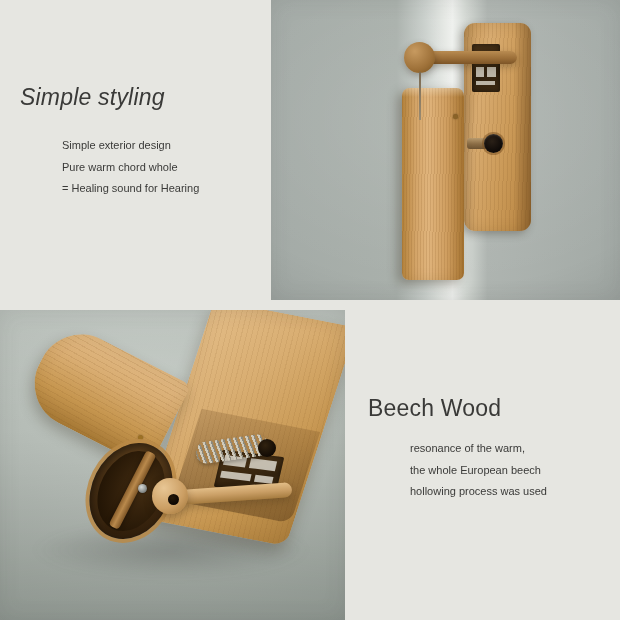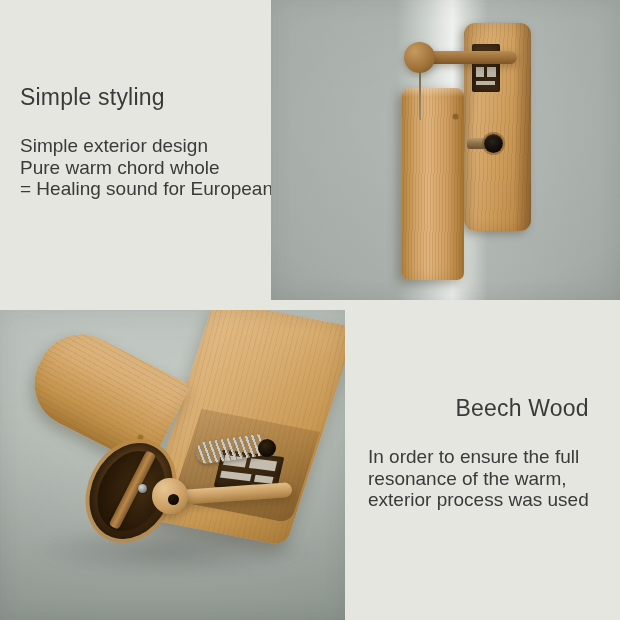--- a/index.html
+++ b/index.html
@@ -11,28 +11,29 @@
   }
   .page{position:absolute;inset:0;}
 
   
   .textblock{position:absolute;}
   .heading{
     font-size:23px;color:#3a3a38;font-weight:400;
     letter-spacing:.2px;white-space:nowrap;
   }
   .bodyline{
-    font-size:19px;color:#3a3a38;line-height:21.5px;
+    font-size:11px;color:#3a3a38;line-height:21.5px;
     white-space:nowrap;
+    margin-left:42px;
   }
 
   #block-simple{left:20px;top:84px;}
-  #block-simple .heading{margin-bottom:24px;}
+  #block-simple .heading{margin-bottom:24px;font-style:italic;}
   #block-beech{left:368px;top:395px;}
-  #block-beech .heading{margin-bottom:24px;text-align:right;}
+  #block-beech .heading{margin-bottom:16px;}
 
   
   .photo{position:absolute;overflow:hidden;}
   #photo-mounted{left:271px;top:0px;width:349px;height:300px;}
   #photo-disassembled{left:0px;top:310px;width:345px;height:310px;}
 
   .scene{position:absolute;inset:0;}
 
   
   .wall-bg{
@@ -262,21 +263,21 @@
 </style>
 </head>
 <body>
 
 <div class="page">
 
   <div class="textblock" id="block-simple">
     <div class="heading">Simple styling</div>
     <div class="bodyline">Simple exterior design</div>
     <div class="bodyline">Pure warm chord whole</div>
-    <div class="bodyline">= Healing sound for European</div>
+    <div class="bodyline">= Healing sound for Hearing</div>
   </div>
 
   <div class="photo" id="photo-mounted">
     <div class="scene">
       <div class="wall-bg"></div>
       <div class="wall-vignette"></div>
 
       <div class="backplate"></div>
       <div class="backplate-edge"></div>
 
@@ -330,18 +331,18 @@
       <div class="d-arm"></div>
       <div class="d-ball"></div>
       <div class="d-ball-hole"></div>
 
       <div class="photo-inner-shadow"></div>
     </div>
   </div>
 
   <div class="textblock" id="block-beech">
     <div class="heading">Beech Wood</div>
-    <div class="bodyline">In order to ensure the full</div>
     <div class="bodyline">resonance of the warm,</div>
-    <div class="bodyline">exterior process was used</div>
+    <div class="bodyline">the whole European beech</div>
+    <div class="bodyline">hollowing process was used</div>
   </div>
 
 </div>
 
 </body></html>

